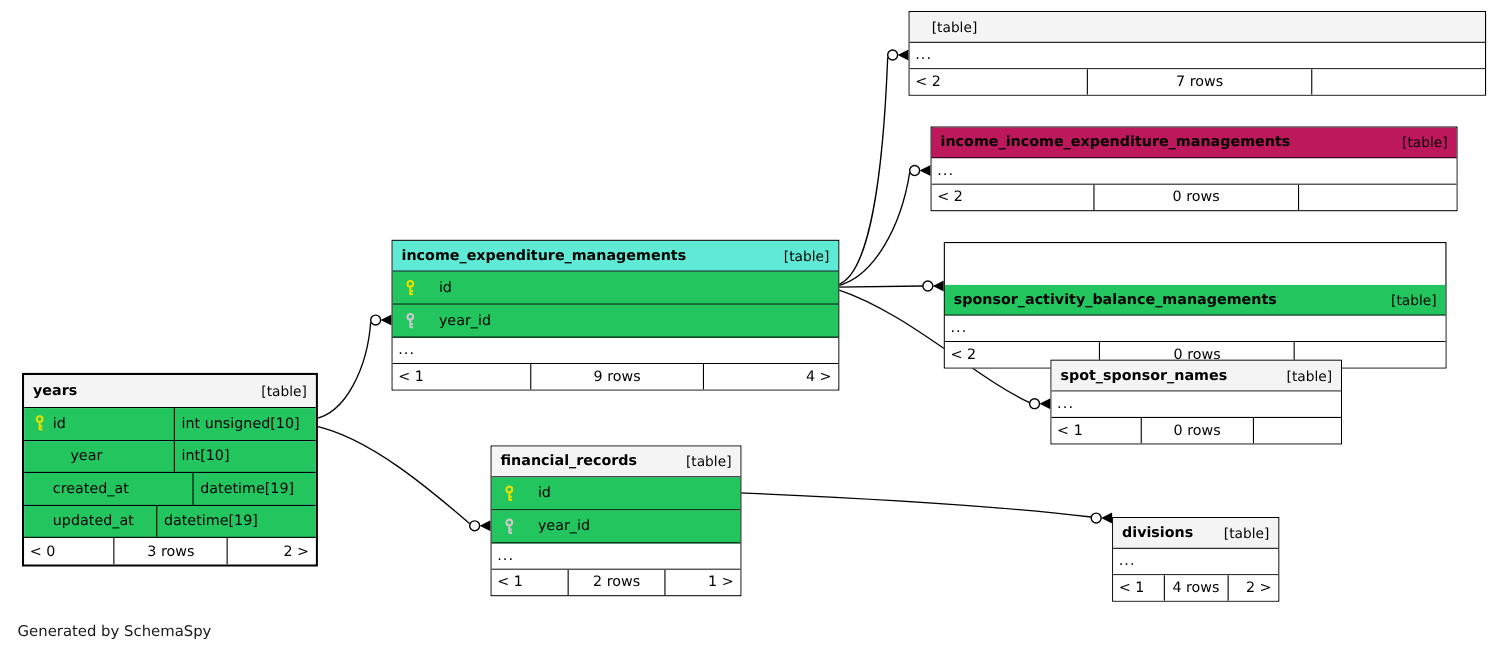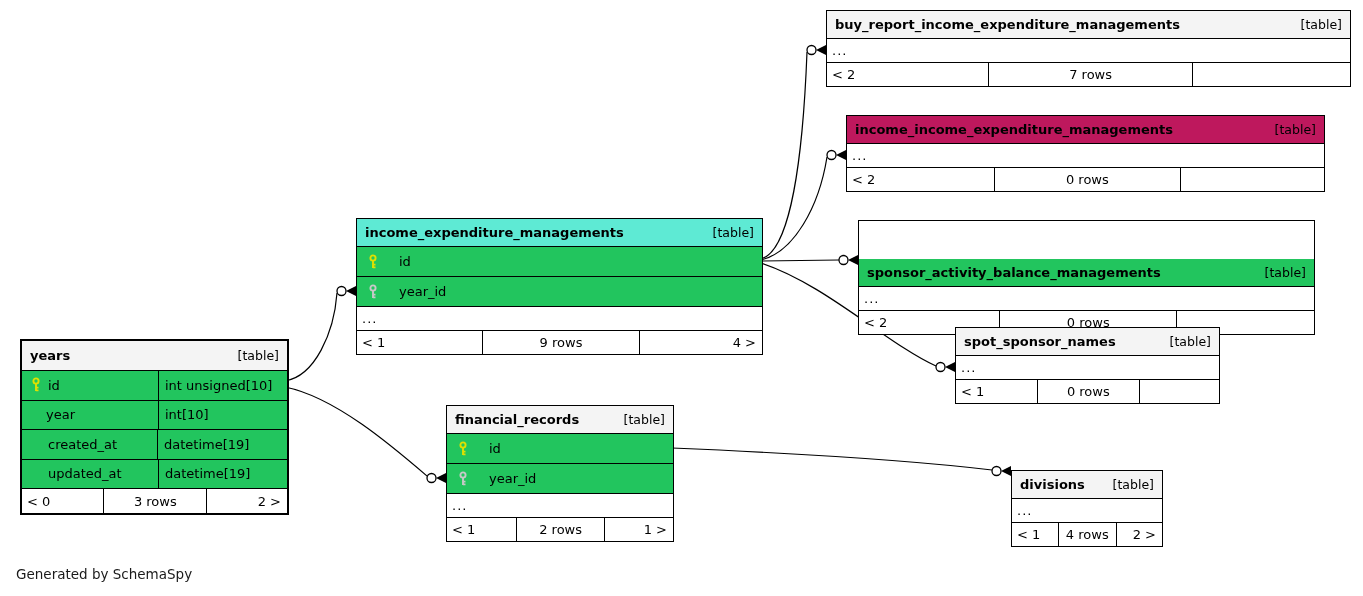--- a/index.html
+++ b/index.html
@@ -93,32 +93,32 @@
               <span class="key-icon" style="left: 8px;"><svg width="12" height="16" viewBox="0 0 12 16">
                   <circle cx="6" cy="4" r="2.6" fill="none" stroke="#e0e000" stroke-width="1.9"></circle>
                   <path d="M6 6.6 L6 14 M6 10.6 L8.5 10.6 M6 13.4 L8.5 13.4" stroke="#e0e000" stroke-width="1.9" fill="none"></path>
                 </svg></span>
               <span class="col-label" style="padding-left: 26px;">id</span>
             </div>
             <div class="type-cell">int unsigned[10]</div>
           </div>
           <div class="col-row" style="height: 29.5px;">
             <div class="name-cell with-divider" style="width: 137px;">
-              <span class="col-label" style="padding-left: 24px;">year</span>
+              <span class="col-label" style="padding-left: 42px;">year</span>
             </div>
             <div class="type-cell">int[10]</div>
           </div>
           <div class="col-row" style="height: 29.5px;">
-            <div class="name-cell with-divider" style="width: 136px;">
+            <div class="name-cell with-divider" style="width: 154px;">
               <span class="col-label" style="padding-left: 26px;">created_at</span>
             </div>
             <div class="type-cell">datetime[19]</div>
           </div>
           <div class="col-row" style="height: 29.5px;">
-            <div class="name-cell with-divider" style="width: 137px;">
+            <div class="name-cell with-divider" style="width: 121px;">
               <span class="col-label" style="padding-left: 26px;">updated_at</span>
             </div>
             <div class="type-cell">datetime[19]</div>
           </div>
         </div>
     <div class="tbl-footer" style="height: 24px;">
       <span class="f-left">&lt; 0</span>
       <span class="f-center">3 rows</span>
       <span class="f-right">2 &gt;</span>
     </div>
@@ -150,21 +150,20 @@
           <div class="dots-row" style="height: 24px;">...</div>
         </div>
     <div class="tbl-footer" style="height: 23px;">
       <span class="f-left">&lt; 1</span>
       <span class="f-center">9 rows</span>
       <span class="f-right">4 &gt;</span>
     </div>
   </div>
       <div class="db-table" style="left: 826px; top: 10px; width: 523px;">
     <div class="tbl-header" style="height: 28px; background: rgb(244, 244, 244);">
-      <span class="tbl-name">buy_report_income_expenditure_managements</span>
       <span class="tbl-tag">[table]</span>
     </div>
     <div class="tbl-body">
           <div class="dots-row" style="height: 24px;">...</div>
         </div>
     <div class="tbl-footer" style="height: 23px;">
       <span class="f-left">&lt; 2</span>
       <span class="f-center">7 rows</span>
       <span class="f-right"></span>
     </div>

